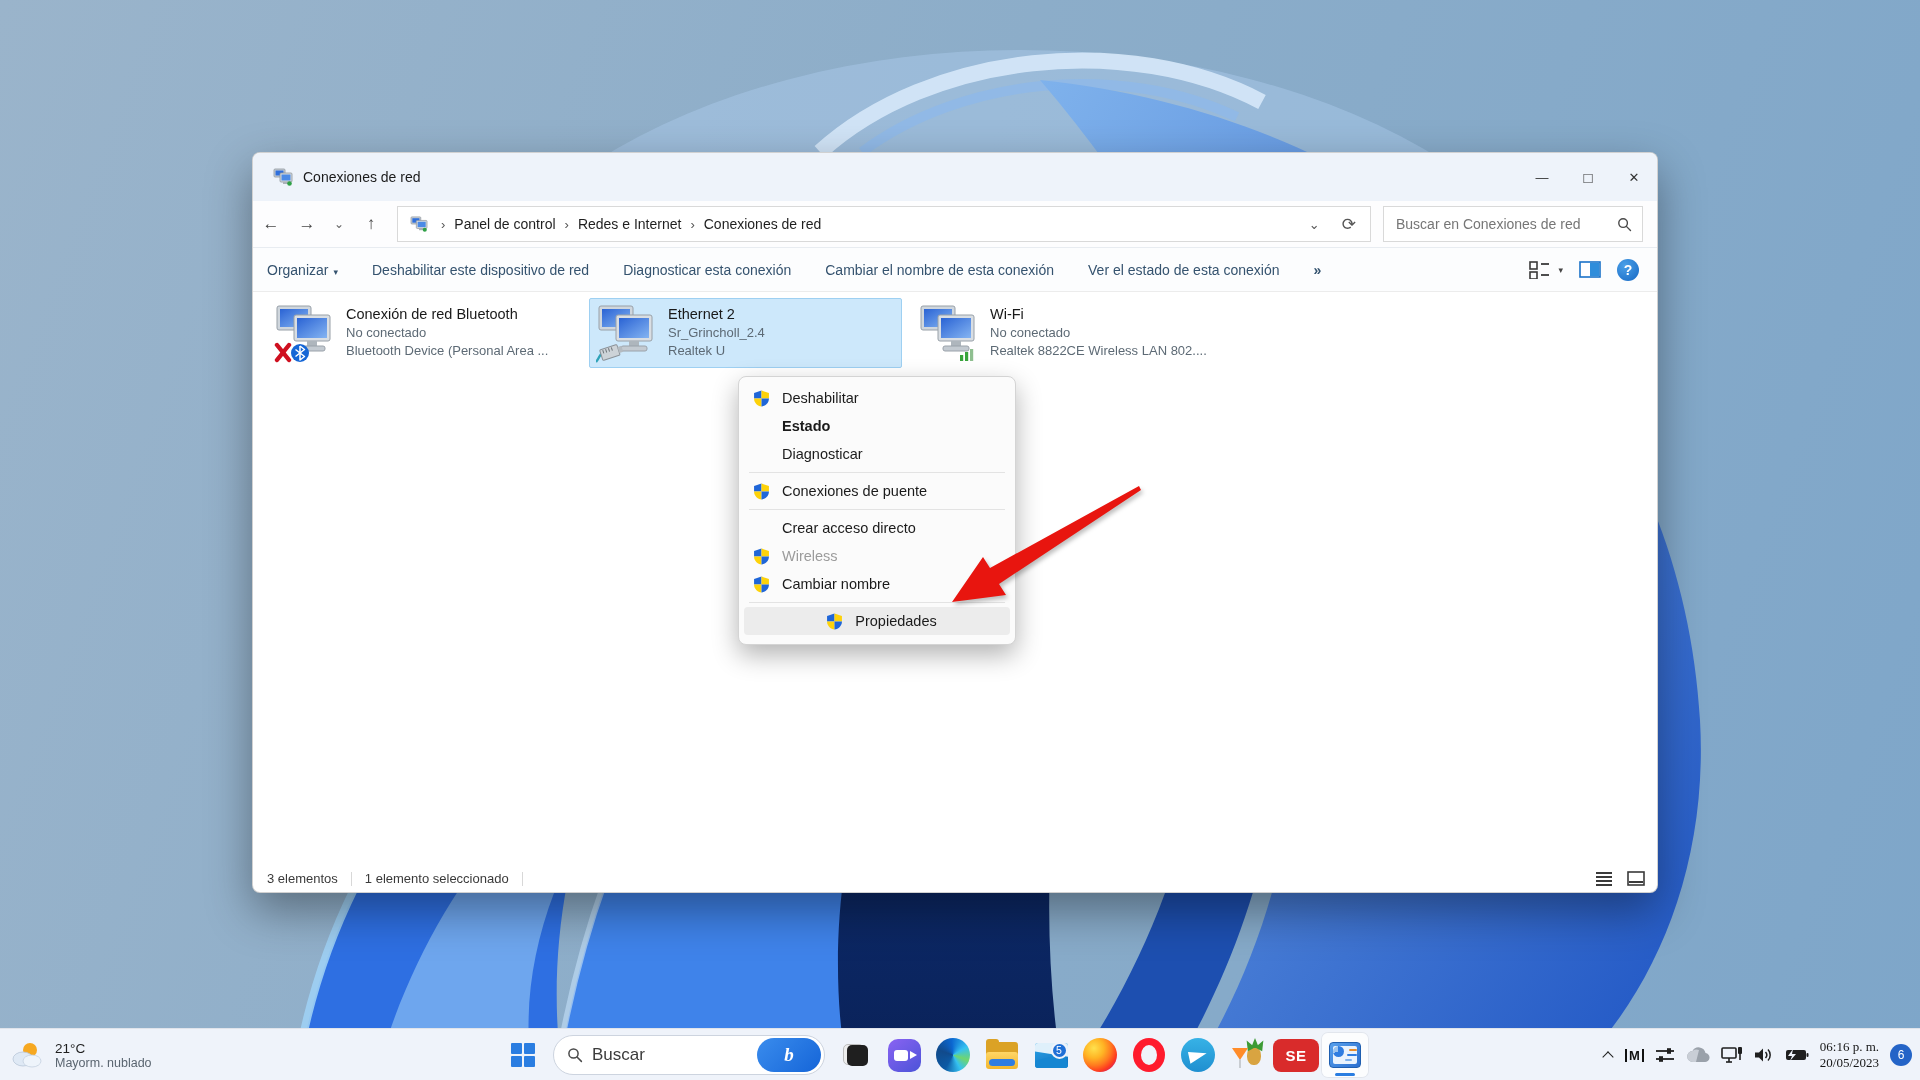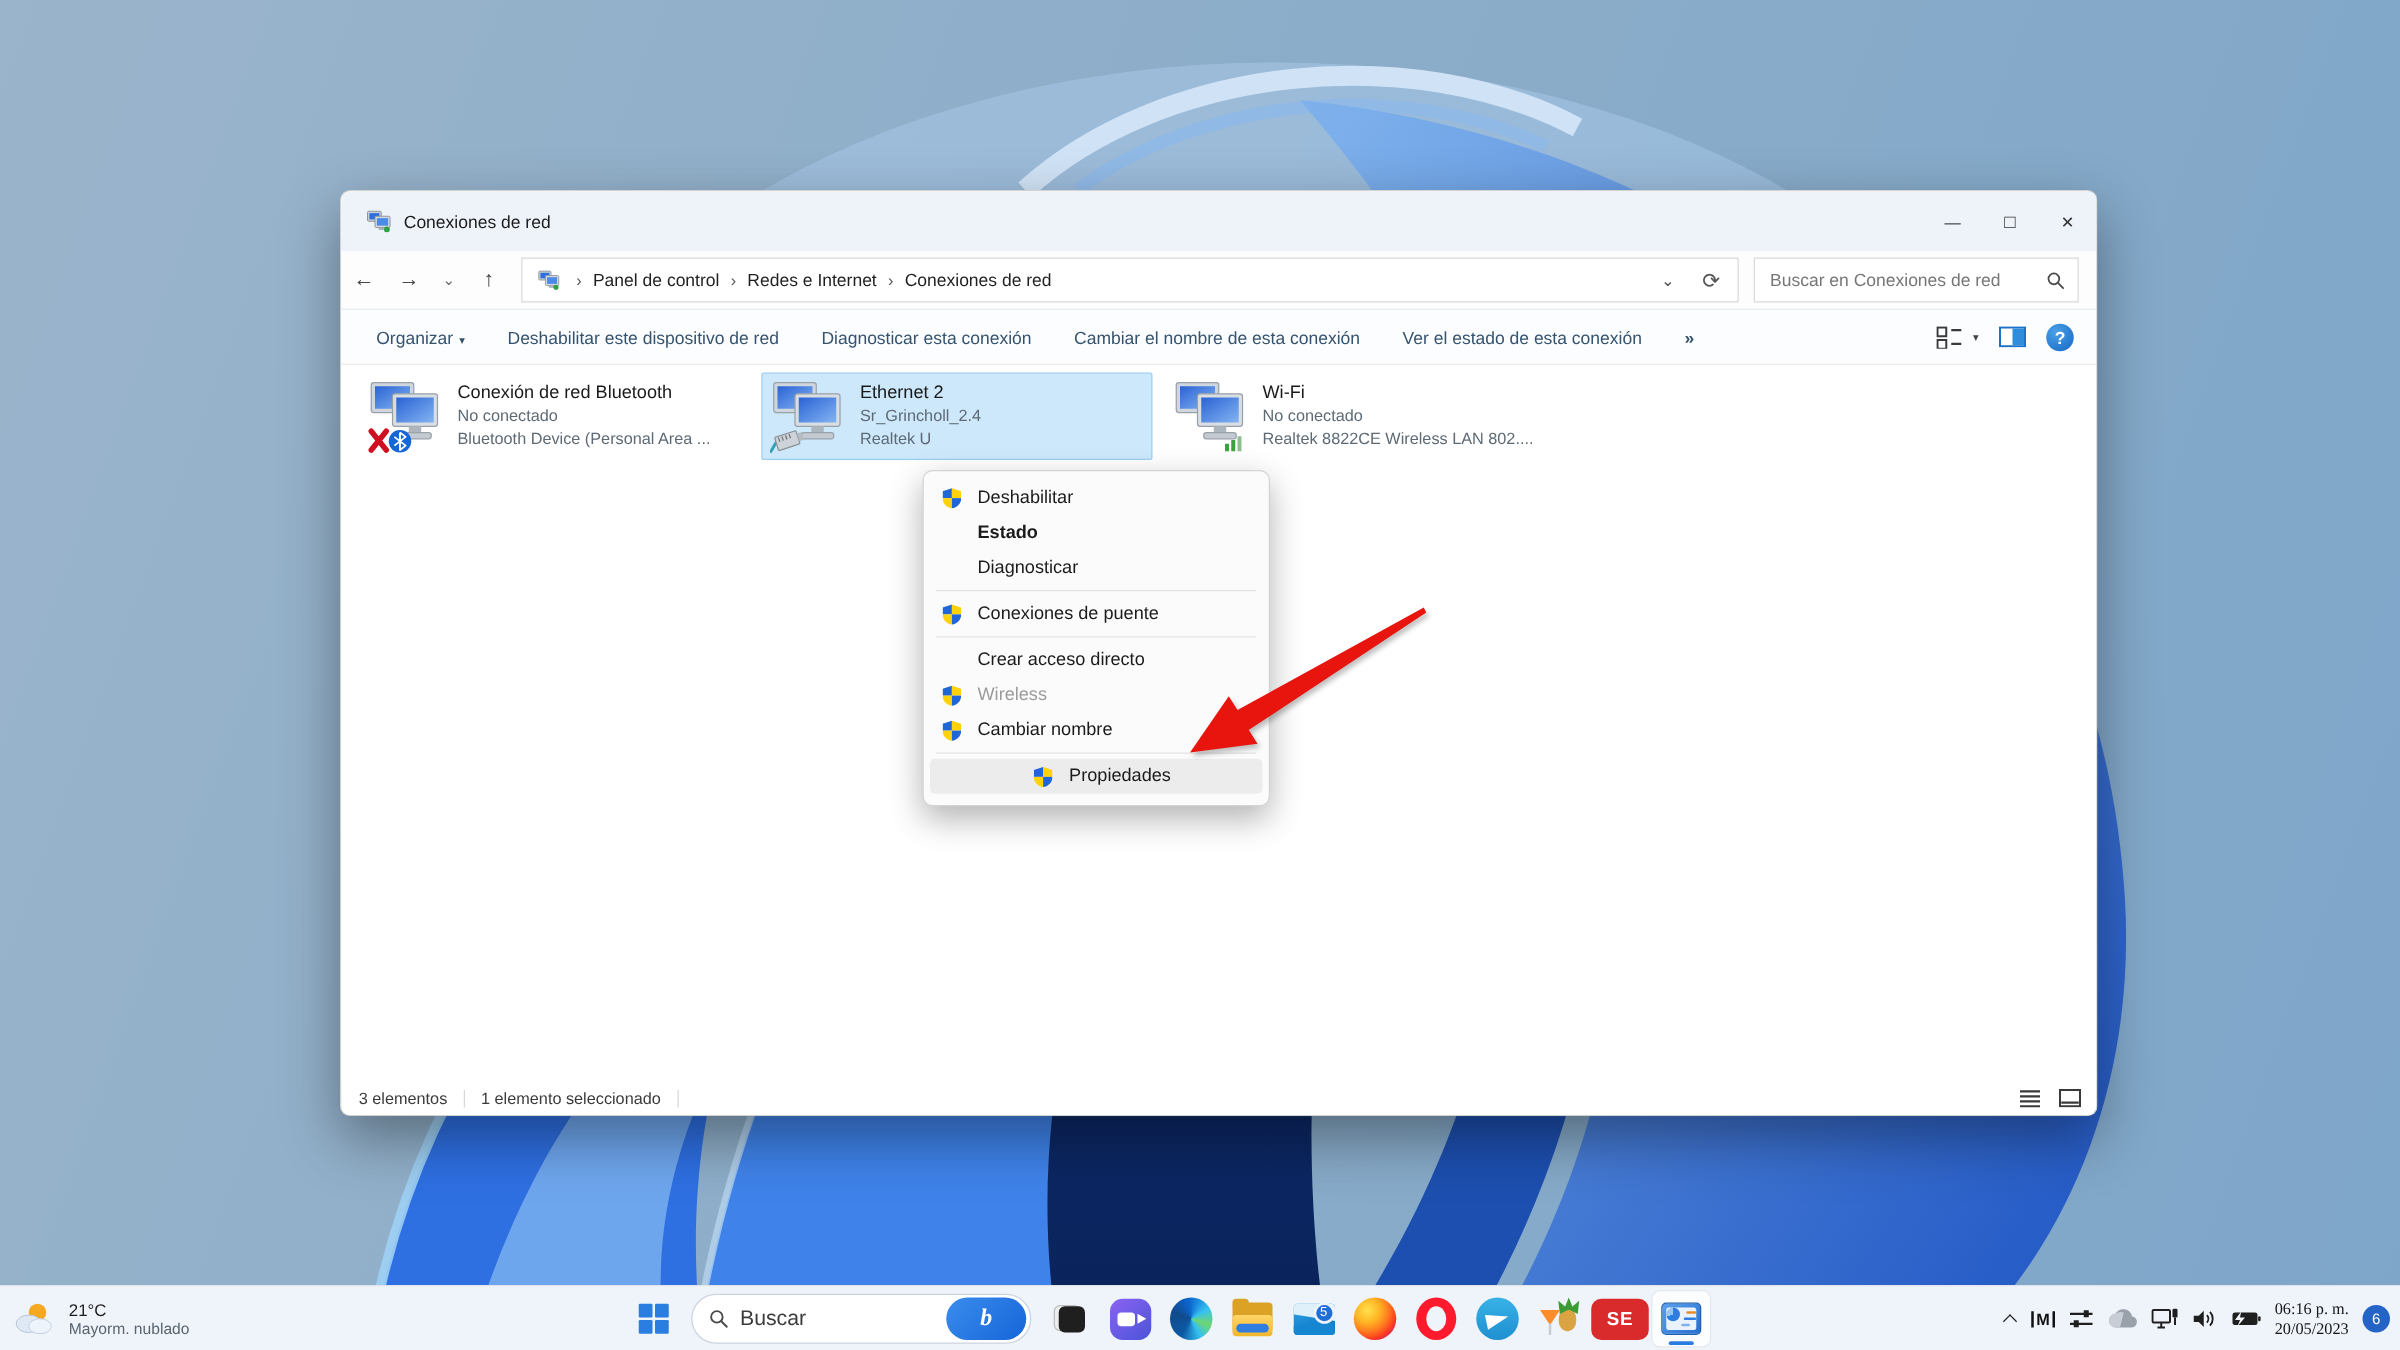--- a/index.html
+++ b/index.html
@@ -3,21 +3,21 @@
 <meta charset="utf-8">
 <style>
   * { margin:0; padding:0; box-sizing:border-box; }
   html,body { width:1920px; height:1080px; overflow:hidden; font-family:"Liberation Sans", sans-serif; }
   body { position:relative; background:linear-gradient(110deg,#9ab4cb 0%,#8cadc9 45%,#7ea6c9 100%); }
 
   
   .wallpaper { position:absolute; inset:0; z-index:0; }
 
   
-  .win { position:absolute; left:272px; top:152px; width:1406px; height:741px; background:#fff;
+  .win { position:absolute; left:252px; top:152px; width:1406px; height:741px; background:#fff;
          border:1px solid rgba(0,0,0,.18); border-radius:8px; box-shadow:0 18px 46px rgba(0,0,0,.38);
          z-index:10; display:flex; flex-direction:column; overflow:hidden; }
   .titlebar { height:48px; background:#eef3fa; display:flex; align-items:center; flex:0 0 auto; }
   .titlebar .app-ico { margin-left:20px; width:20px; height:18px; }
   .title-text { margin-left:10px; font-size:14px; color:#1b1b1b; }
   .caption-btns { margin-left:auto; display:flex; height:100%; }
   .cap-btn { width:46px; height:100%; display:flex; align-items:center; justify-content:center;
              font-size:13px; color:#333; }
   .cap-btn.max { font-size:15px; }
 
@@ -30,21 +30,21 @@
   .crumb { font-size:14px; color:#1f1f1f; white-space:nowrap; }
   .addr-right { margin-left:auto; display:flex; align-items:center; gap:22px; padding-right:6px; }
   .addr-right .glyph { color:#555; font-size:13px; }
   .addr-right .refresh { font-size:17px; color:#555; }
   .searchbox { width:260px; height:36px; border:1px solid #d9d9d9; background:#fff; margin:0 14px 0 12px;
                display:flex; align-items:center; padding:0 10px 0 12px; }
   .searchbox .ph { font-size:14px; color:#767676; white-space:nowrap; }
   .searchbox svg { margin-left:auto; }
 
   .toolbar { height:44px; display:flex; align-items:center; background:#fcfdfe; border-bottom:1px solid #ececec;
-             padding-left:28px; flex:0 0 auto; }
+             padding-left:14px; flex:0 0 auto; }
   .tb-item { font-size:14px; color:#35536f; margin-right:34px; white-space:nowrap; }
   .tb-caret { font-size:9px; margin-left:5px; color:#35536f; }
   .tb-overflow { font-size:14px; color:#35536f; font-weight:bold; margin-right:0; }
   .tb-right { margin-left:auto; display:flex; align-items:center; gap:16px; padding-right:18px; }
   .views-caret { font-size:9px; color:#444; margin-left:-8px; }
   .help-circle { width:22px; height:22px; border-radius:50%; background:radial-gradient(circle at 35% 30%,#4aa0e8,#1668c4);
                  color:#fff; font-size:14px; font-weight:bold; display:flex; align-items:center; justify-content:center; }
 
   .content { flex:1; position:relative; background:#fff; }
   .tiles { position:absolute; left:14px; top:6px; display:flex; gap:9px; }

